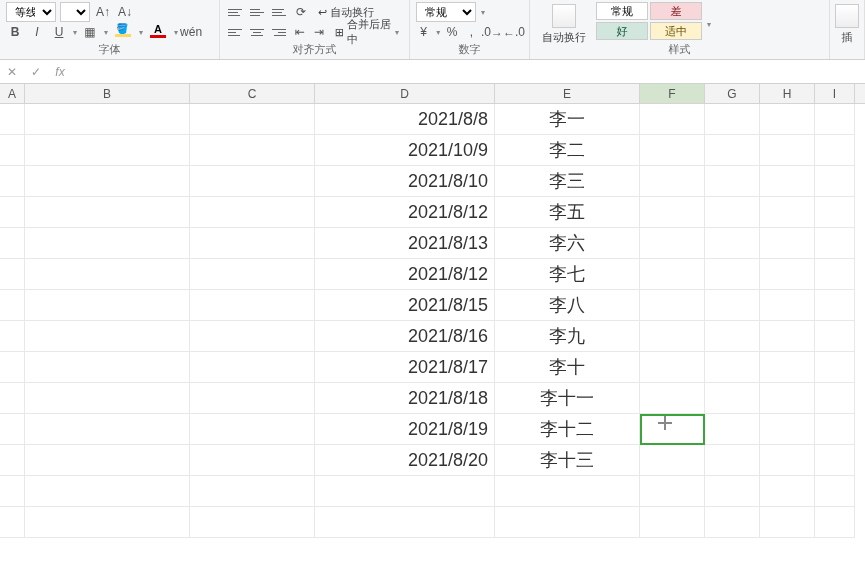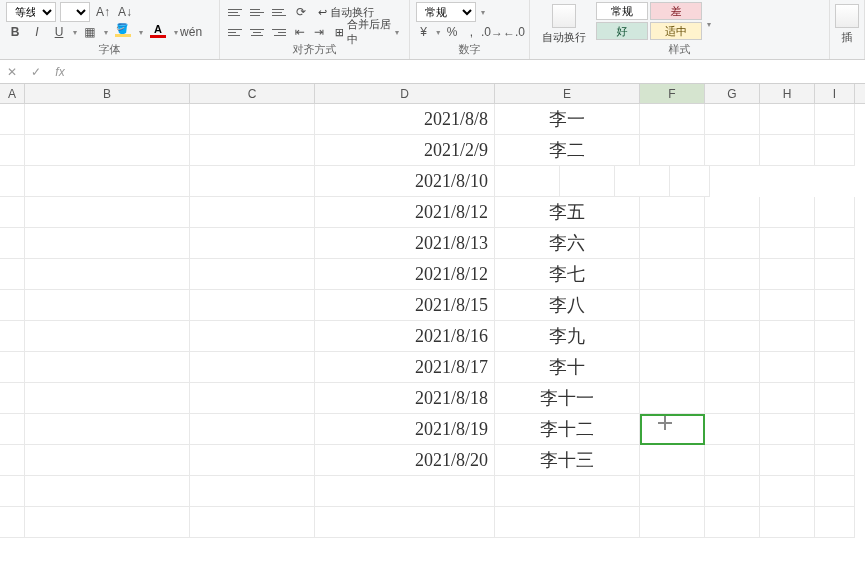--- a/index.html
+++ b/index.html
@@ -34,21 +34,21 @@
 .fb-ctrl { width: 24px; text-align: center; color: #999; font-size: 12px; cursor: pointer; }
 .fb-fx { font-style: italic; }
 .fb-input { flex: 1; height: 20px; border: none; outline: none; padding: 0 6px; font-size: 12px; }
 
 
 .grid-wrap { position: relative; height: 489px; overflow: hidden; }
 .col-headers { display: flex; height: 20px; background: #f3f3f3; border-bottom: 1px solid #d4d4d4; position: sticky; top: 0; }
 .col-header { border-right: 1px solid #d4d4d4; text-align: center; font-size: 12px; color: #555; line-height: 20px; cursor: pointer; }
 .col-header.selected { background: #d5e4cf; }
 .grid-body { overflow: auto; height: 469px; }
-.row { display: flex; height: 31px; font-family: Liberation Serif, serif; }
+.row { display: flex; height: 31px; }
 .cell { border-right: 1px solid #e8e8e8; border-bottom: 1px solid #e8e8e8; padding: 0 6px; display: flex; align-items: center; font-size: 18px; color: #333; overflow: hidden; white-space: nowrap; }
 .cell.center { justify-content: center; }
 .cell.right { justify-content: flex-end; }
 .active-cell { outline: 2px solid #3ba53b; outline-offset: -2px; }
 
 
 .cA { width: 25px; }
 .cB { width: 165px; }
 .cC { width: 125px; }
 .cD { width: 180px; }
@@ -226,32 +226,33 @@
         <div class="cell cE center">李一</div>
         <div class="cell cF"></div>
         <div class="cell cG"></div>
         <div class="cell cH"></div>
         <div class="cell cI"></div>
       </div>
       <div class="row">
         <div class="cell cA"></div>
         <div class="cell cB"></div>
         <div class="cell cC"></div>
-        <div class="cell cD right">2021/2/9</div>
+        <div class="cell cD right">2021/10/9</div>
         <div class="cell cE center">李二</div>
         <div class="cell cF"></div>
         <div class="cell cG"></div>
         <div class="cell cH"></div>
         <div class="cell cI"></div>
       </div>
       <div class="row">
         <div class="cell cA"></div>
         <div class="cell cB"></div>
         <div class="cell cC"></div>
         <div class="cell cD right">2021/8/10</div>
+        <div class="cell cE center">李三</div>
         <div class="cell cF"></div>
         <div class="cell cG"></div>
         <div class="cell cH"></div>
         <div class="cell cI"></div>
       </div>
       <div class="row">
         <div class="cell cA"></div>
         <div class="cell cB"></div>
         <div class="cell cC"></div>
         <div class="cell cD right">2021/8/12</div>

